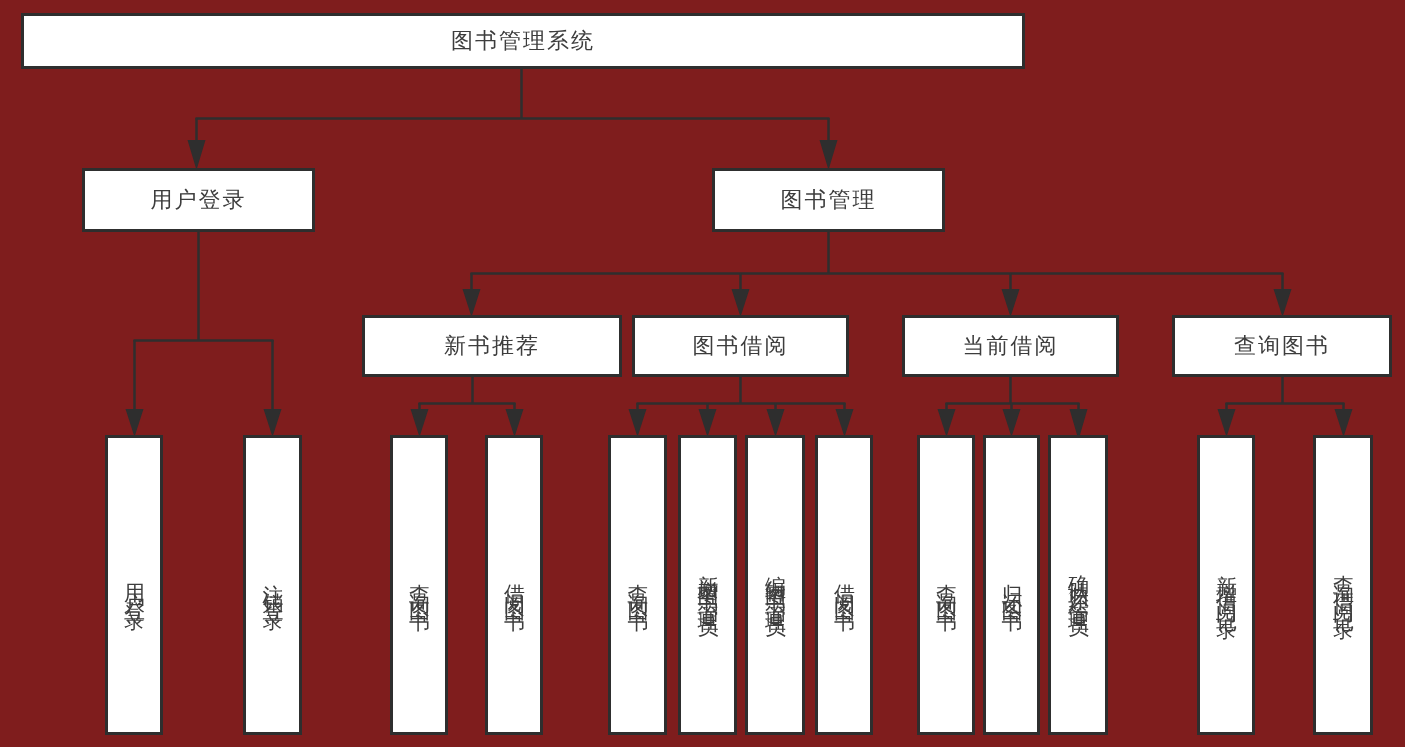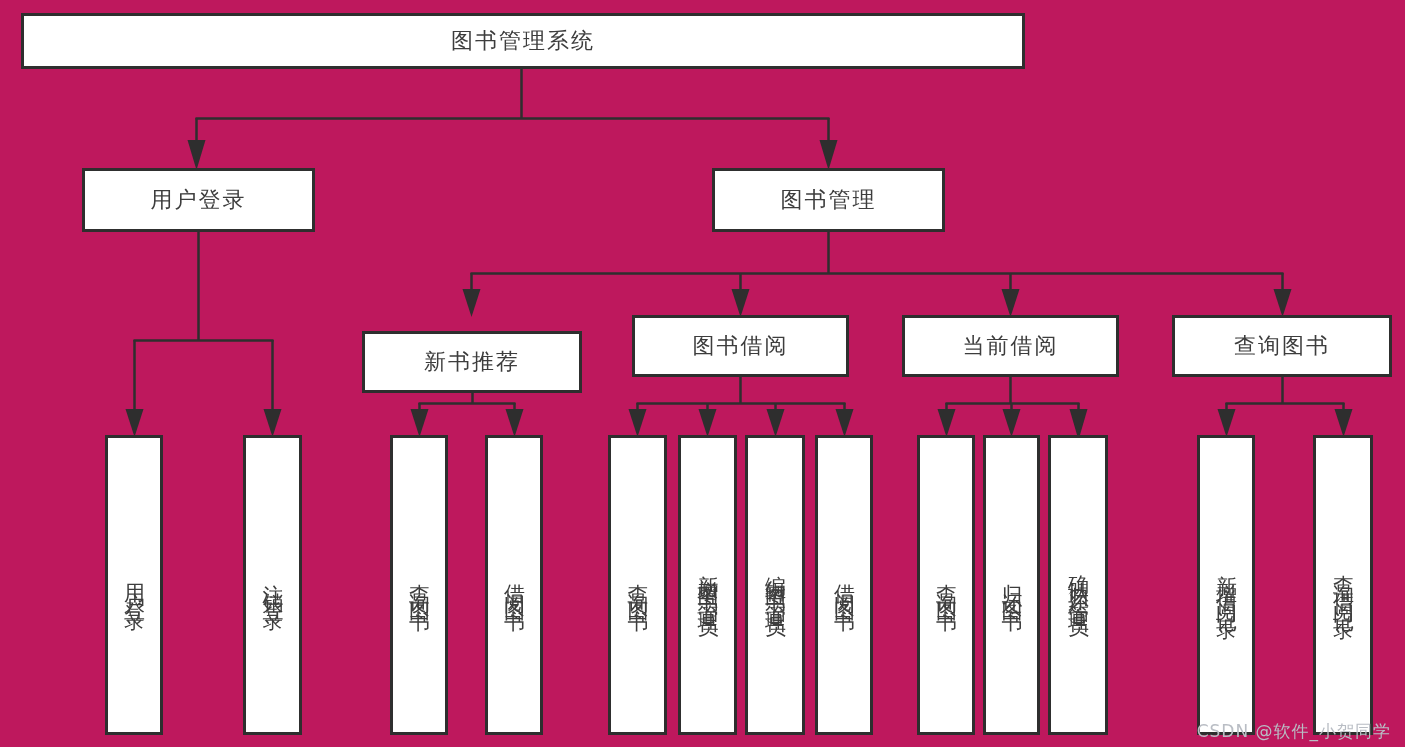--- a/index.html
+++ b/index.html
@@ -1,38 +1,38 @@
 <!DOCTYPE html>
 <html><head>
 <meta charset="utf-8">
 <style>
   html,body{margin:0;padding:0;background:#ffffff;}
   #canvas{
     position:relative;
     width:1405px;height:747px;
-    background:#be185d;
+    background:#7f1d1d;
     font-family:"DejaVu Sans","Liberation Sans",sans-serif;
     color:#3d3d3d;
     overflow:hidden;
   }
   #edges{position:absolute;left:0;top:0;width:1405px;height:747px;}
   .node{
     position:absolute;
     box-sizing:border-box;
     border:3px solid #2e2e2e;
     background:#ffffff;
     display:flex;align-items:center;justify-content:center;
     font-size:22px;letter-spacing:2px;
     color:#3d3d3d;
   }
   .root{left:21px;top:13px;width:1004px;height:56px;}
   .lvl1-user{left:82px;top:168px;width:233px;height:64px;}
   .lvl1-book{left:712px;top:168px;width:233px;height:64px;text-align:center;}
   .lvl2{top:315px;height:62px;}
-  .lvl2-rec{left:362px;width:220px;margin-top:16px;}
+  .lvl2-rec{left:362px;width:260px;}
   .lvl2-borrow{left:632px;width:217px;}
   .lvl2-current{left:902px;width:217px;}
   .lvl2-record{left:1172px;width:220px;}
   .leaf{
     top:435px;height:300px;
     font-size:21px;
   }
   .leaf .vtext{
     writing-mode:vertical-rl;
     text-orientation:mixed;
@@ -202,15 +202,14 @@
   <div class="node leaf leaf-11">
     <span class="vtext">确认归还（管理员）</span>
   </div>
   <div class="node leaf leaf-12">
     <span class="vtext">新增借阅记录</span>
   </div>
   <div class="node leaf leaf-13">
     <span class="vtext">查询借阅记录</span>
   </div>
 
-  <div class="watermark">CSDN @软件_小贺同学</div>
 
 </div>
 
 </body></html>

